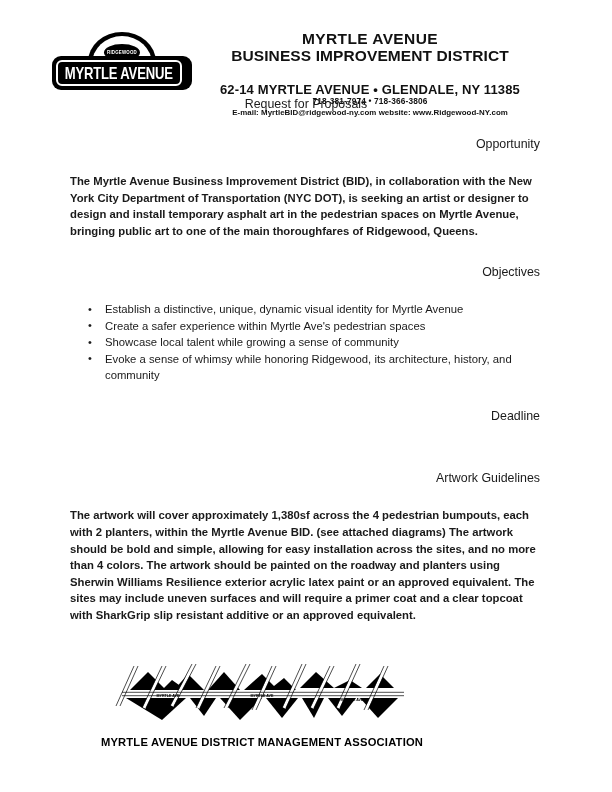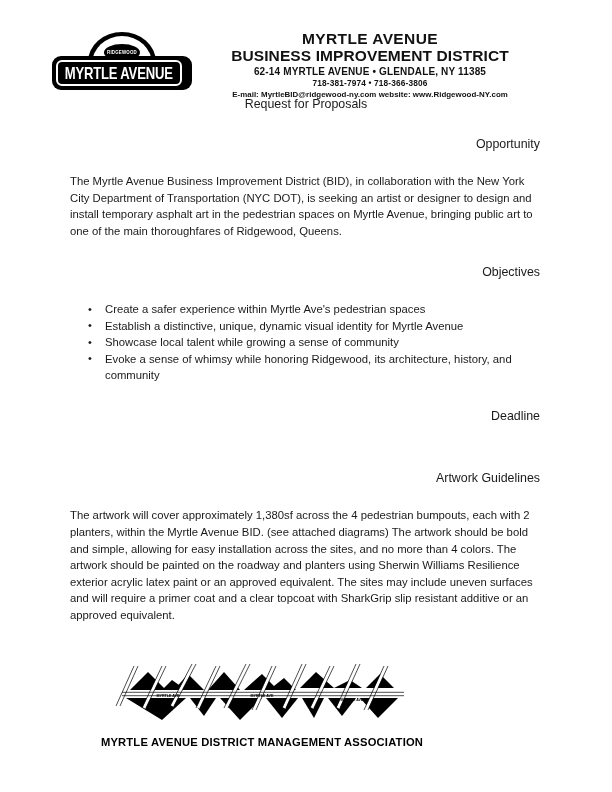--- a/index.html
+++ b/index.html
@@ -115,26 +115,26 @@
   }
   .org-line2 {
     font-size: 15.5px;
     font-weight: bold;
     letter-spacing: 0.1px;
     line-height: 17px;
     color: #111;
     white-space: nowrap;
   }
   .org-addr {
-    font-size: 10px;
+    font-size: 13px;
     font-weight: bold;
     line-height: 11.5px;
     letter-spacing: 0.15px;
     color: #111;
-    margin-top: 2px;
+    margin-top: 20px;
   }
   .org-phone {
     font-size: 8.3px;
     font-weight: bold;
     line-height: 11.5px;
     letter-spacing: 0.15px;
     color: #111;
   }
   .org-email {
     font-size: 7.9px;
@@ -169,20 +169,21 @@
     margin: 0;
     color: #1a1a1a;
     text-align: right;
   }
   p.para {
     font-size: 11.3px;
     line-height: 16.6px;
     margin: 0;
     color: #1a1a1a;
     text-align: left;
+    font-weight: bold;
   }
   .gap-head-para { height: 21px; }
   .gap-para-head { height: 25px; }
 
   ul.bullets {
     margin: 0;
     padding: 0 0 0 35px;
     list-style: none;
   }
   ul.bullets li {
@@ -258,22 +259,22 @@
     <div class="body-col">
 
       <h2 class="section-heading">Opportunity</h2>
       <div class="gap-head-para"></div>
       <p class="para">The Myrtle Avenue Business Improvement District (BID), in collaboration with the New York City Department of Transportation (NYC DOT), is seeking an artist or designer to design and install temporary asphalt art in the pedestrian spaces on Myrtle Avenue, bringing public art to one of the main thoroughfares of Ridgewood, Queens.</p>
 
       <div class="gap-para-head"></div>
       <h2 class="section-heading">Objectives</h2>
       <div class="gap-head-para"></div>
       <ul class="bullets">
+        <li>Establish a distinctive, unique, dynamic visual identity for Myrtle Avenue</li>
         <li>Create a safer experience within Myrtle Ave's pedestrian spaces</li>
-        <li>Establish a distinctive, unique, dynamic visual identity for Myrtle Avenue</li>
         <li>Showcase local talent while growing a sense of community</li>
         <li>Evoke a sense of whimsy while honoring Ridgewood, its architecture, history, and community</li>
       </ul>
 
       <div class="gap-para-head"></div>
       <h2 class="section-heading">Deadline</h2>
       <div class="gap-head-para"></div>
 
       <div class="gap-para-head"></div>
       <h2 class="section-heading">Artwork Guidelines</h2>

